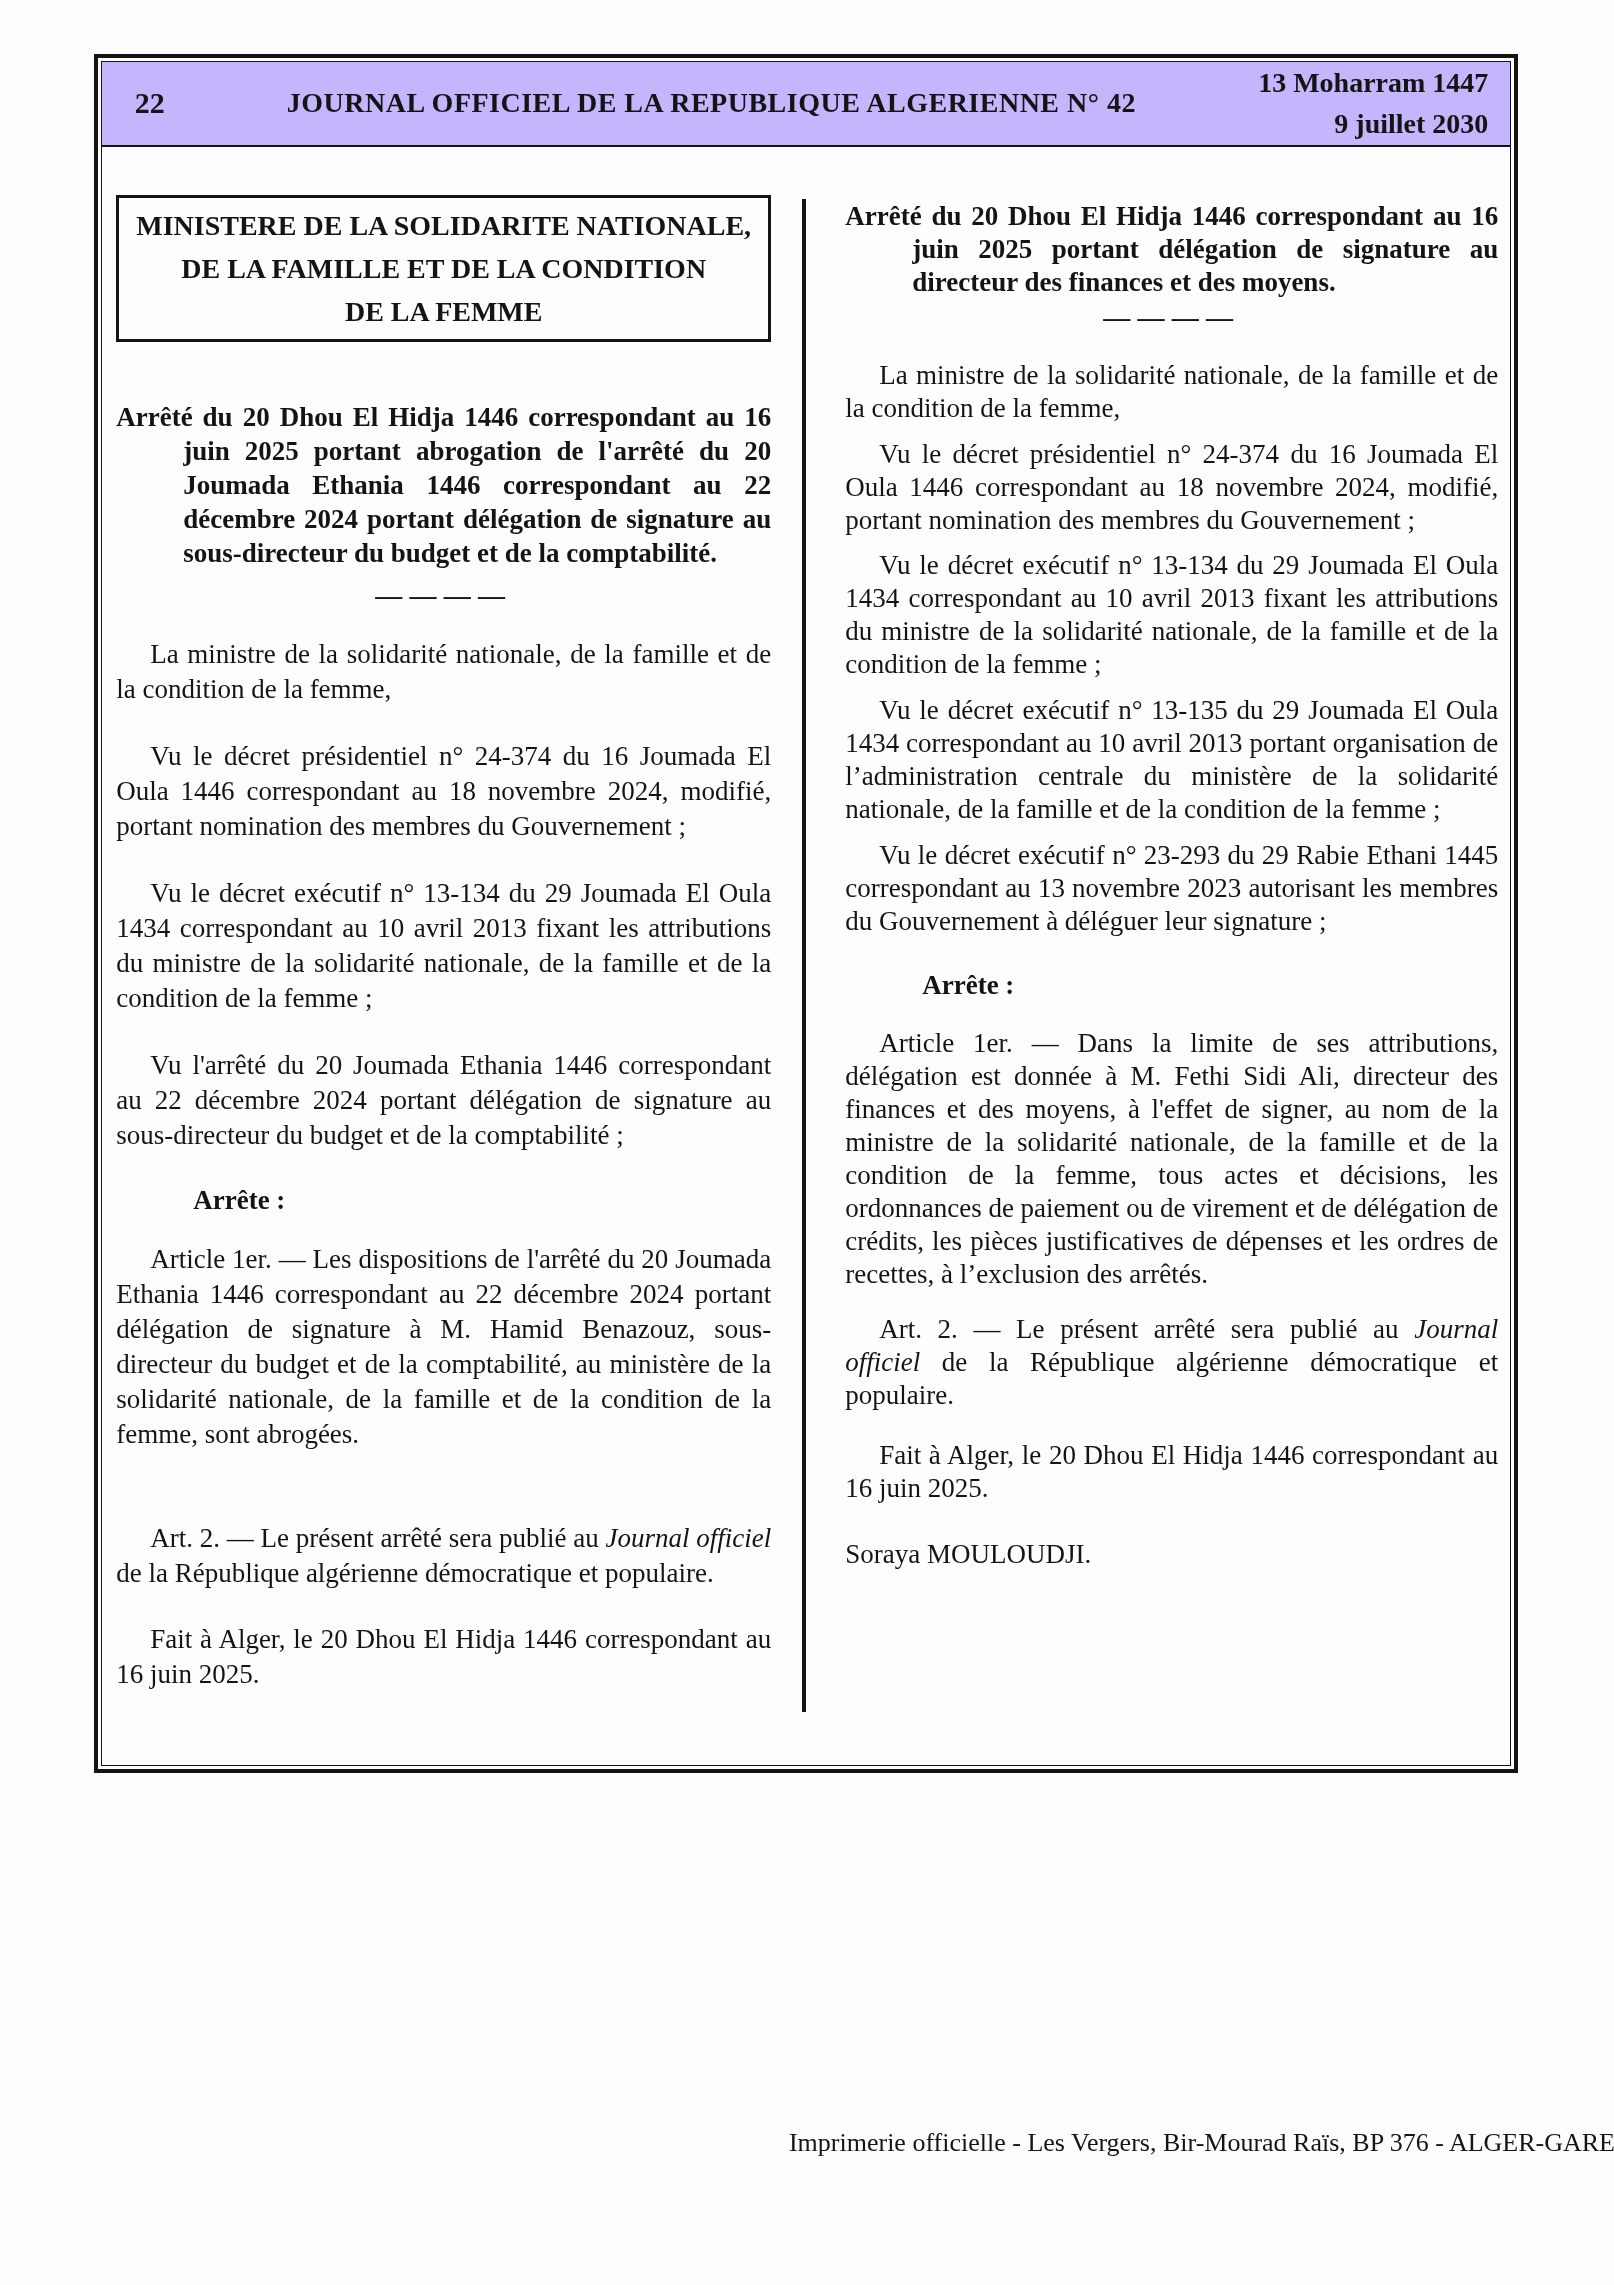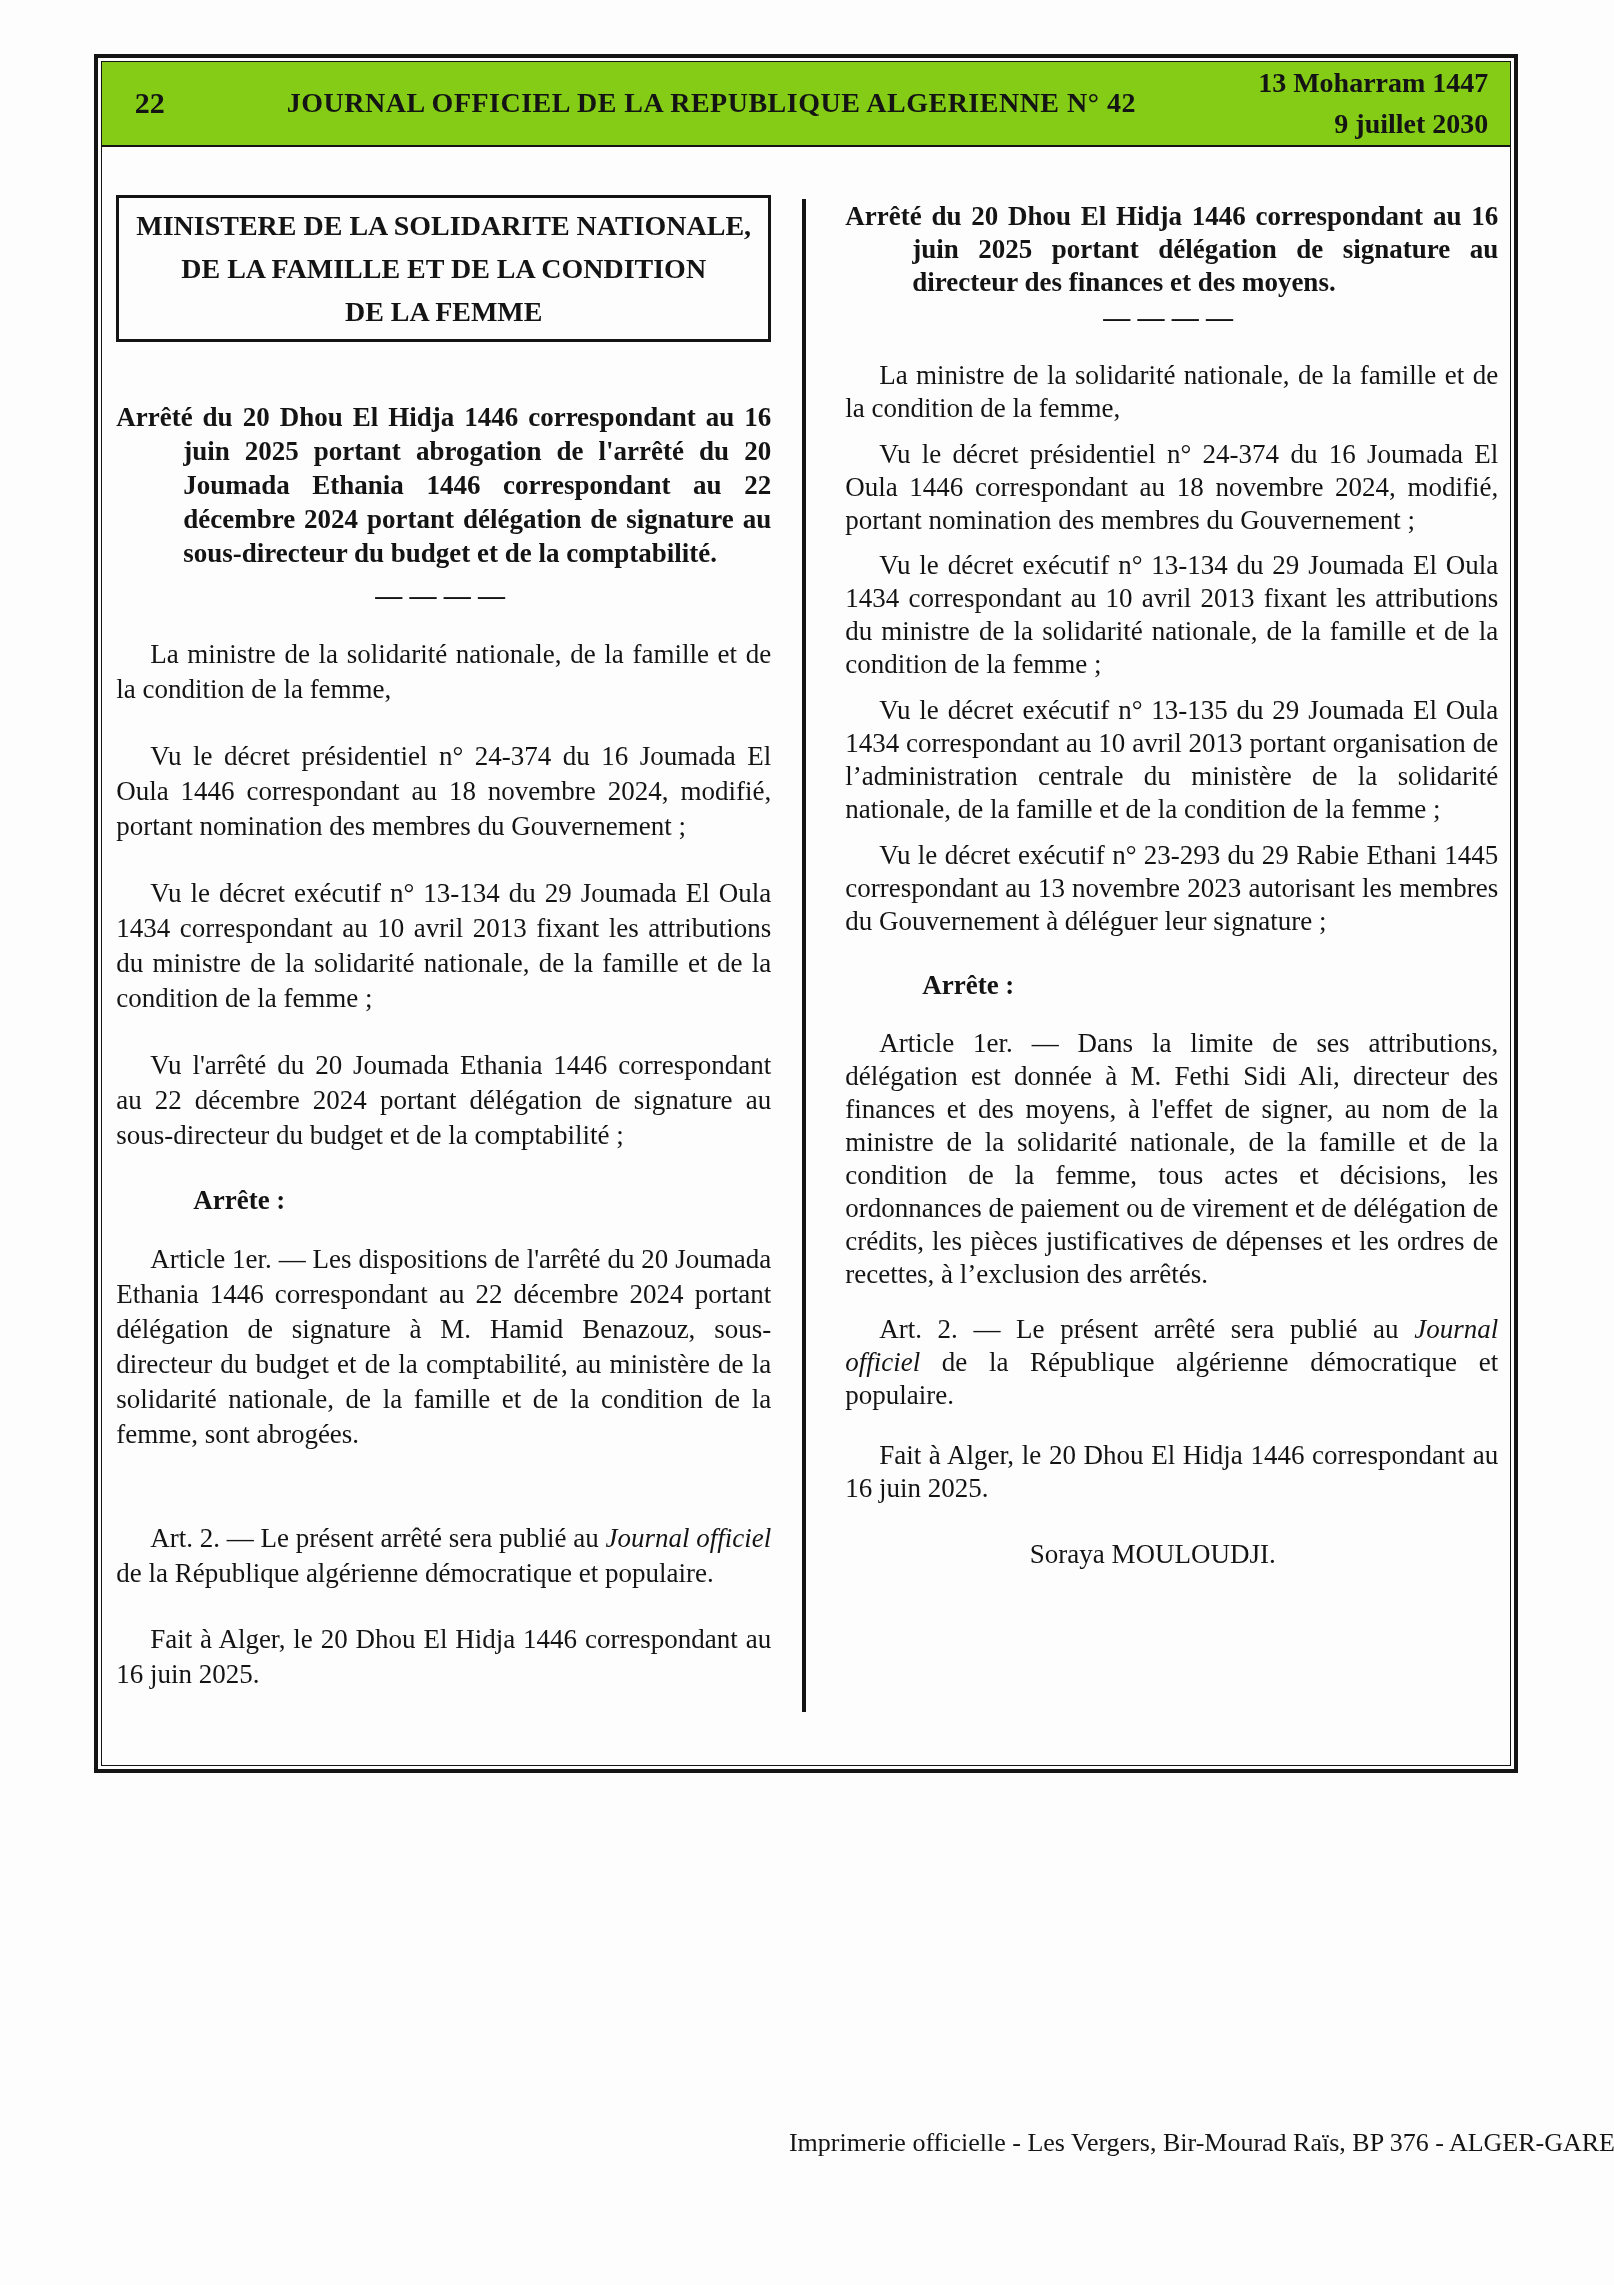--- a/index.html
+++ b/index.html
@@ -16,21 +16,21 @@
     border: 4.5px solid #141414;
     box-sizing: border-box;
   }
   .frame-inner {
     position: absolute; left: 2.7px; top: 2.7px; right: 2.7px; bottom: 2.7px;
     border: 1.8px solid #141414;
     overflow: hidden;
   }
   .masthead {
     height: 85px;
-    background: #84cc16;
+    background: #c4b5fd;
     border-bottom: 2.7px solid #141414;
     display: flex; align-items: center;
     padding: 0 22px 0 33px;
     font-weight: bold;
     box-sizing: border-box;
   }
   .page-number { font-size: 30px; }
   .mh-title { flex: 1; text-align: center; font-size: 28px; letter-spacing: 0.5px; }
   .mh-dates { font-size: 28px; line-height: 41px; text-align: right; white-space: nowrap; }
   .columns {
@@ -70,21 +70,21 @@
   .col-right p.p-first { margin-top: 25px; }
   p.arrete { font-weight: bold; text-align: left; text-indent: 77px; }
   .col-left  p.arrete { margin-top: 30px; }
   .col-right p.arrete { margin-top: 31px; }
   .col-left  p.art1 { margin-top: 24.4px; }
   .col-right p.art1 { margin-top: 25px; }
   .col-left  p.art2 { margin-top: 69px; }
   .col-right p.art2 { margin-top: 22.6px; }
   .col-left  p.fait { margin-top: 31px; }
   .col-right p.fait { margin-top: 27px; }
-  p.sig { text-align: center; margin-top: 33px; }
+  p.sig { text-align: left; margin-top: 33px; }
   .col-right p.sig { padding-right: 38px; }
   .footer {
     position: absolute; left: 0; top: 2128px;
     width: 100%;
     text-align: right;
     font-size: 26px;
   }
 </style>
 </head>
 <body>

